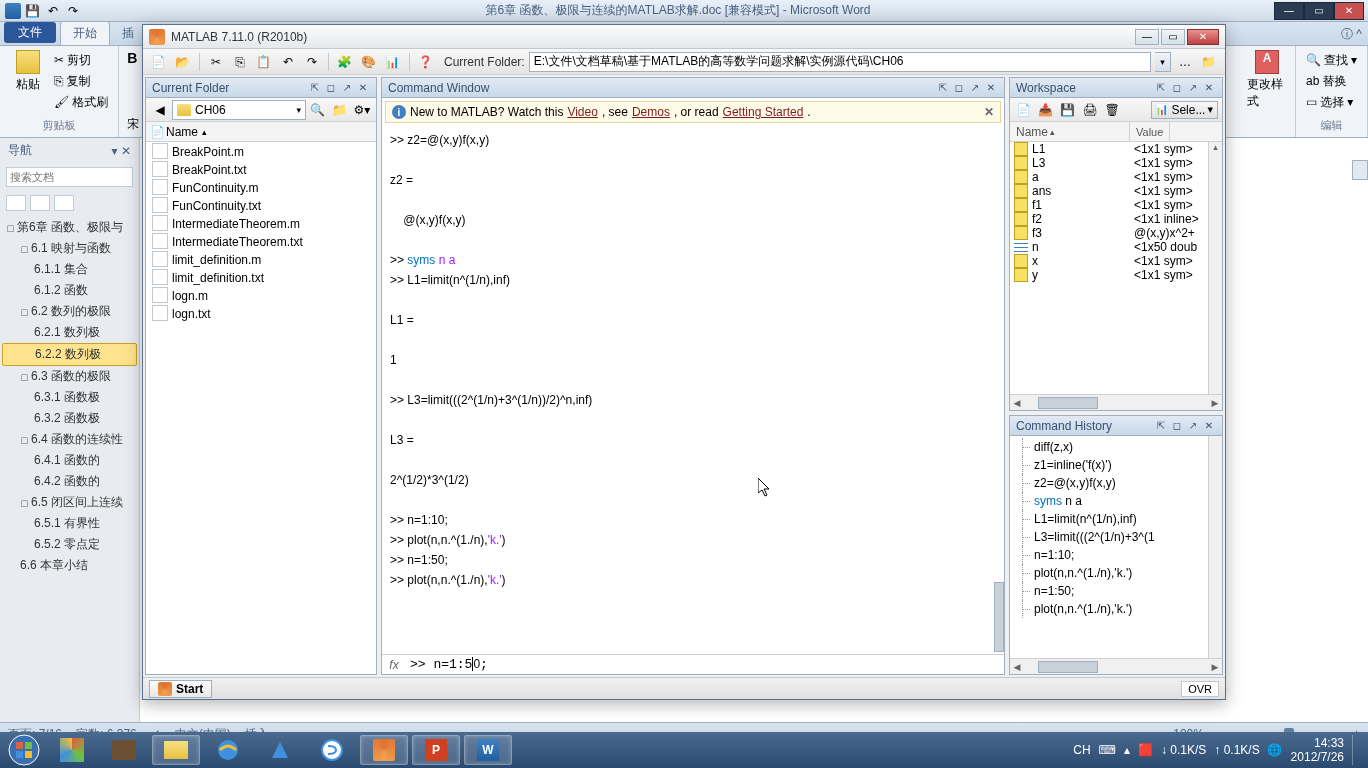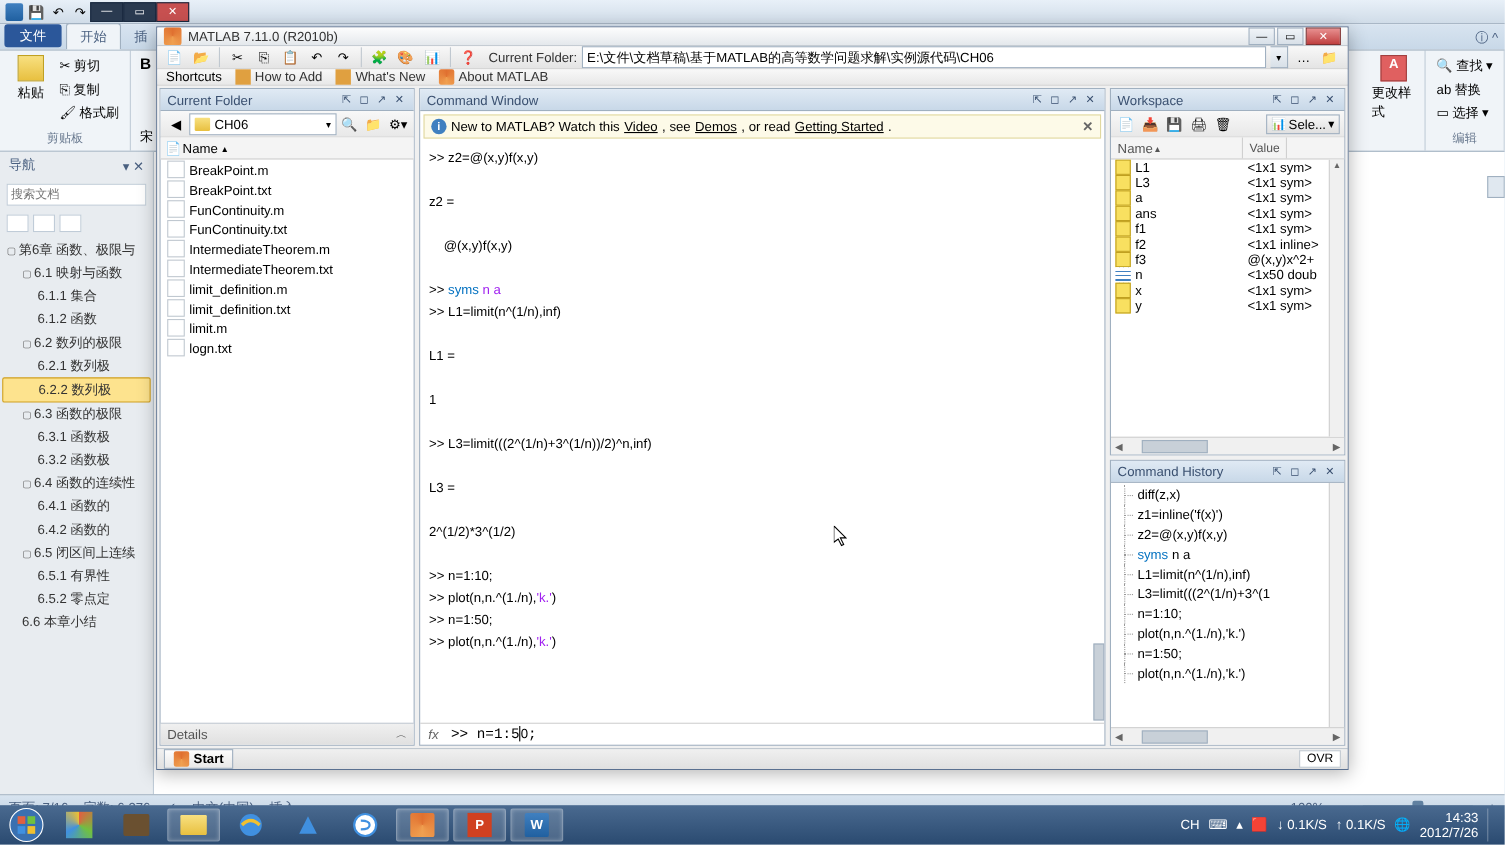--- a/index.html
+++ b/index.html
@@ -84,21 +84,21 @@
 .cf-header2 { height: 20px; background: #f4f4f4; border-bottom: 1px solid #d0d0d0; display: flex; align-items: center; padding: 0 20px; }
 .cf-filelist { flex: 1; overflow: auto; }
 .cf-file { display: flex; align-items: flex-end; gap: 4px; padding: 1px 6px; cursor: pointer; }
 .cf-file .icon { width: 16px; height: 16px; flex-shrink: 0; }
 .cf-details { height: 20px; background: linear-gradient(#f0f0f0,#e0e0e0); border-top: 1px solid #c0c8d0; display: flex; align-items: center; padding: 0 6px; color: #555; font-size: 11px; }
 .cf-details .chev { margin-left: auto; font-size: 10px; }
 
 .cw-panel { flex: 1; }
 .cw-banner { height: 22px; background: #fdfae8; border: 1px solid #e0d8a0; margin: 3px; display: flex; align-items: center; padding: 0 6px; gap: 4px; font-size: 11px; }
 .cw-banner .info-icon { width: 14px; height: 14px; border-radius: 50%; background: #4080c0; color: #fff; display: flex; align-items: center; justify-content: center; font-size: 10px; font-weight: bold; }
-.cw-banner a { color: #000000; text-decoration: underline; }
+.cw-banner a { color: #7f1d1d; text-decoration: underline; }
 .cw-banner .close { margin-left: auto; cursor: pointer; font-weight: bold; color: #666; }
 .cw-content { flex: 1; overflow: auto; padding: 4px 8px; font-family: "Courier New", monospace; font-size: 13px; line-height: 20px; white-space: pre; position: relative; }
 .cw-content .kw { color: #0070c0; }
 .cw-content .str { color: #a020f0; }
 .cw-prompt-row { display: flex; align-items: center; border-top: 1px solid #d0d0d0; }
 .cw-fx { width: 24px; text-align: center; font-style: italic; color: #666; }
 .cw-input { flex: 1; font-family: "Courier New", monospace; font-size: 13px; padding: 2px 4px; }
 .cw-scroll-handle { position: absolute; right: 0; bottom: 2px; width: 10px; height: 70px; background: #c8d0d8; border: 1px solid #a0b0c0; }
 
 .right-col { width: 218px; display: flex; flex-direction: column; }
@@ -161,20 +161,21 @@
 <div class="word-window">
   <div class="word-titlebar">
     <div class="qat">
       <div class="qat-btn">
           <div class="i-word" style="width:16px;height:16px"></div>
         </div>
       <div class="qat-btn">💾</div>
       <div class="qat-btn">↶</div>
       <div class="qat-btn">↷</div>
     </div>
+    <div class="title">第6章 函数、极限与连续的MATLAB求解.doc [兼容模式] - Microsoft Word</div>
     <div class="win-ctrls">
       <div>—</div>
       <div>▭</div>
       <div class="close">✕</div>
     </div>
   </div>
   <div class="word-ribbon-tabs">
     <div class="word-tab file">文件</div>
     <div class="word-tab active">开始</div>
     <div class="word-tab">插</div>
@@ -355,35 +356,20 @@
     <div class="tb-sep"></div>
     <div class="tb-btn">❓</div>
     <span class="tb-label">Current Folder:</span>
     <div class="tb-path">
         <span>E:\文件\文档草稿\基于MATLAB的高等数学问题求解\实例源代码\CH06</span>
       </div>
     <div class="tb-path-arrow">▾</div>
     <div class="tb-btn">…</div>
     <div class="tb-btn">📁</div>
   </div>
-  <div class="matlab-shortcuts">
-    <span>Shortcuts</span>
-    <div class="sc-item">
-        <div class="sc-icon" style="background:#e0a040"></div>
-        <span>How to Add</span>
-      </div>
-    <div class="sc-item">
-        <div class="sc-icon" style="background:#e0a040"></div>
-        <span>What's New</span>
-      </div>
-    <div class="sc-item">
-        <div class="sc-icon i-matlab"></div>
-        <span>About MATLAB</span>
-      </div>
-  </div>
 
   <div class="matlab-body">
 
     <div class="panel cf-panel">
       <div class="panel-header">
         <span>Current Folder</span>
         <div class="spacer"></div>
         <div class="ph-btn">⇱</div>
         <div class="ph-btn">◻</div>
         <div class="ph-btn">↗</div>
@@ -433,31 +419,27 @@
           <div class="cf-file">
             <div class="icon i-file-m"></div>
             <span>limit_definition.m</span>
           </div>
           <div class="cf-file">
             <div class="icon i-file-txt"></div>
             <span>limit_definition.txt</span>
           </div>
           <div class="cf-file">
             <div class="icon i-file-m"></div>
-            <span>limit.m</span>
+            <span>logn.m</span>
           </div>
           <div class="cf-file">
             <div class="icon i-file-txt"></div>
             <span>logn.txt</span>
           </div>
         </div>
-      <div class="cf-details">
-        <span>Details</span>
-        <span class="chev">︿</span>
-      </div>
     </div>
 
     <div class="panel cw-panel">
       <div class="panel-header">
         <span>Command Window</span>
         <div class="spacer"></div>
         <div class="ph-btn">⇱</div>
         <div class="ph-btn">◻</div>
         <div class="ph-btn">↗</div>
         <div class="ph-btn">✕</div>

